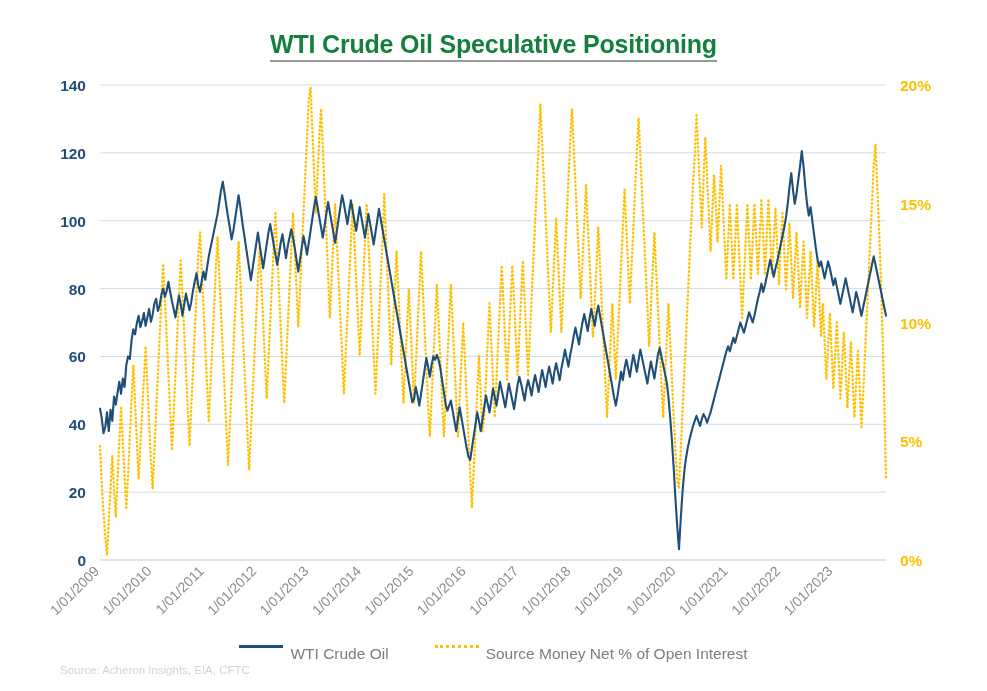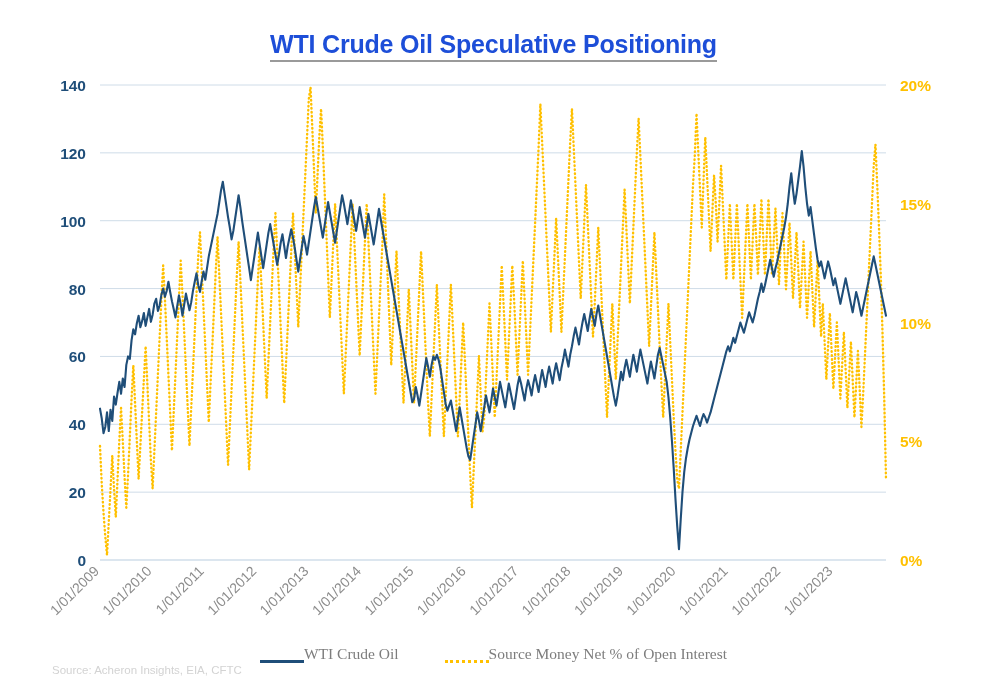--- a/index.html
+++ b/index.html
@@ -23,21 +23,21 @@
     background: #ffffff;
   }
   #chart-title {
     position: absolute;
     left: 0;
     top: 30px;
     width: 987px;
     text-align: center;
     font-size: 25px;
     font-weight: bold;
-    color: #1d4ed8;
+    color: #15803d;
     letter-spacing: -0.2px;
   }
   #chart-title .t-underline {
     border-bottom: 2px solid #9a9a9a;
     padding-bottom: 2px;
   }
   svg#plot {
     position: absolute;
     left: 0;
     top: 0;
@@ -90,40 +90,41 @@
     left: 0;
     top: 645px;
     width: 987px;
     display: flex;
     justify-content: center;
     align-items: center;
     gap: 46px;
   }
   .legend-entry {
     display: flex;
-    align-items: flex-end;
+    align-items: flex-start;
+    gap: 7px;
     font-size: 15.5px;
     color: #7d7d7d;
-    font-family: Liberation Serif, serif;
+    font-family: Liberation Sans, sans-serif;
   }
   .legend-swatch-solid {
     display: inline-block;
     width: 44px;
     height: 0;
     border-top: 3px solid #1F4E79;
   }
   .legend-swatch-dotted {
     display: inline-block;
     width: 44px;
     height: 0;
     border-top: 3px dotted #FFC000;
   }
   #source-note {
     position: absolute;
-    left: 52px;
+    left: 60px;
     top: 664px;
     font-size: 11.5px;
     color: #d3d3d3;
     font-family: "Liberation Sans", sans-serif;
   }
 </style>
 </head>
 <body>
 
 <div id="chart-root">

